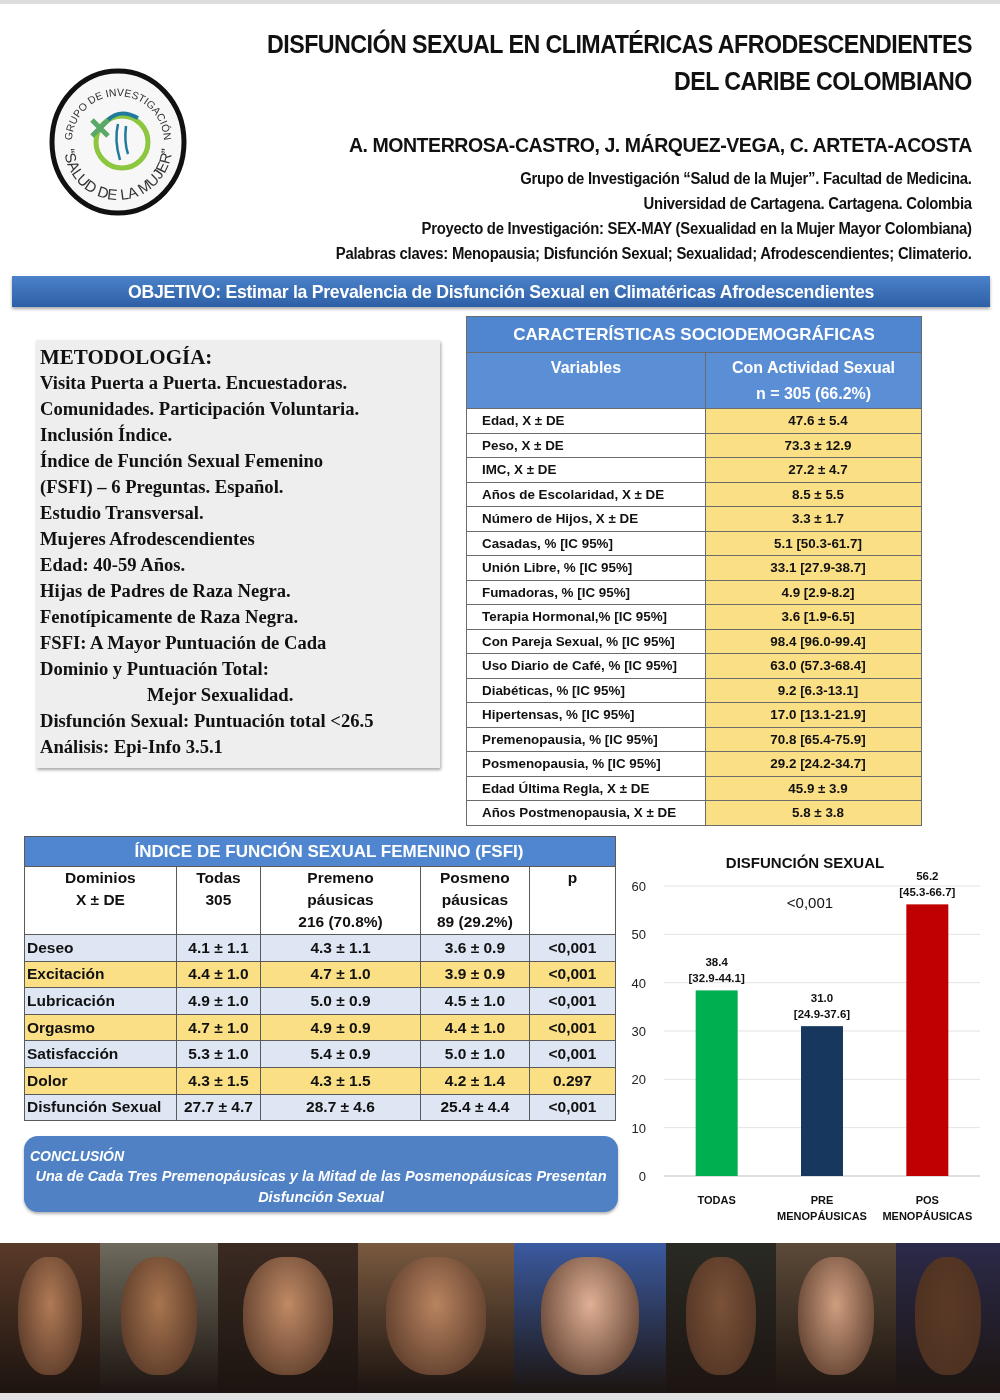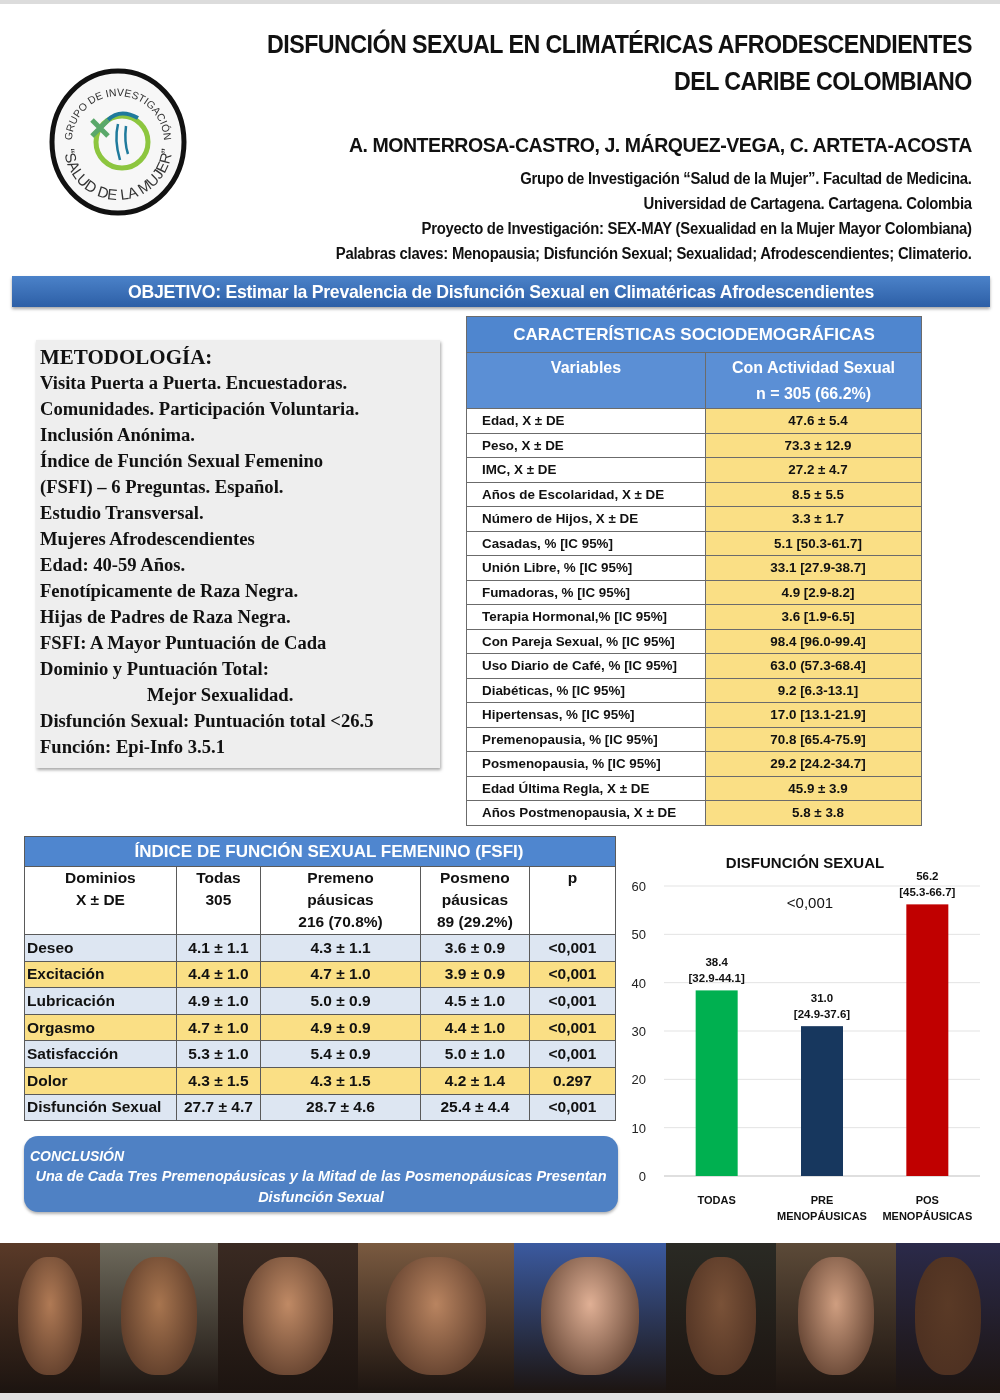--- a/index.html
+++ b/index.html
@@ -100,33 +100,33 @@
   <div>Proyecto de Investigación: SEX-MAY (Sexualidad en la Mujer Mayor Colombiana)</div>
   <div>Palabras claves: Menopausia; Disfunción Sexual; Sexualidad; Afrodescendientes; Climaterio.</div>
 </div>
 
 <div class="objective"><span>OBJETIVO: Estimar la Prevalencia de Disfunción Sexual en Climatéricas Afrodescendientes</span></div>
 
 <div class="method">
   <div class="mh">METODOLOGÍA:</div>
   <div>Visita Puerta a Puerta. Encuestadoras.</div>
   <div>Comunidades. Participación Voluntaria.</div>
-  <div>Inclusión Anónima.</div>
+  <div>Inclusión Índice.</div>
   <div>Índice de Función Sexual Femenino</div>
   <div>(FSFI) – 6 Preguntas. Español.</div>
   <div>Estudio Transversal.</div>
   <div>Mujeres Afrodescendientes</div>
   <div>Edad: 40-59 Años.</div>
+  <div>Hijas de Padres de Raza Negra.</div>
   <div>Fenotípicamente de Raza Negra.</div>
-  <div>Hijas de Padres de Raza Negra.</div>
   <div>FSFI: A Mayor Puntuación de Cada</div>
   <div>Dominio y Puntuación Total:</div>
   <div class="ind">Mejor Sexualidad.</div>
   <div>Disfunción Sexual: Puntuación total &lt;26.5</div>
-  <div>Función: Epi-Info 3.5.1</div>
+  <div>Análisis: Epi-Info 3.5.1</div>
 </div>
 
 <table class="socio">
   <thead>
     <tr>
         <th class="cap" colspan="2">CARACTERÍSTICAS SOCIODEMOGRÁFICAS</th>
       </tr>
     <tr class="hd">
       <th style="vertical-align:top;padding-top:6px">Variables</th>
       <th class="right">

